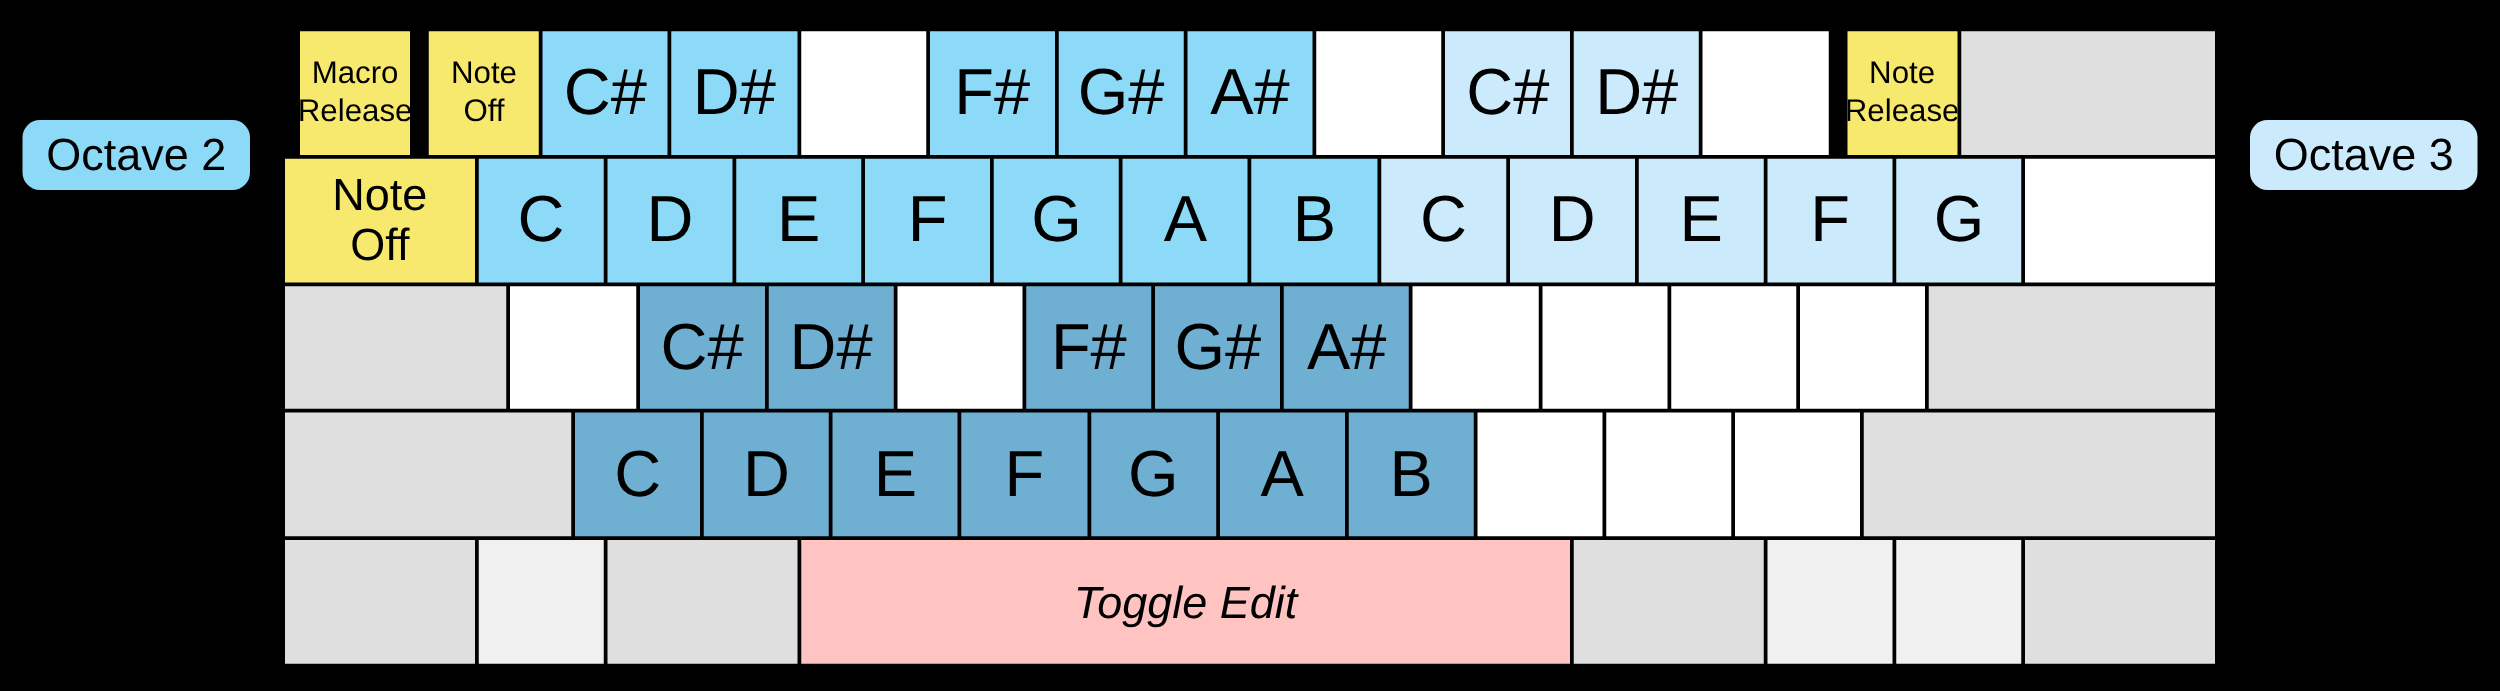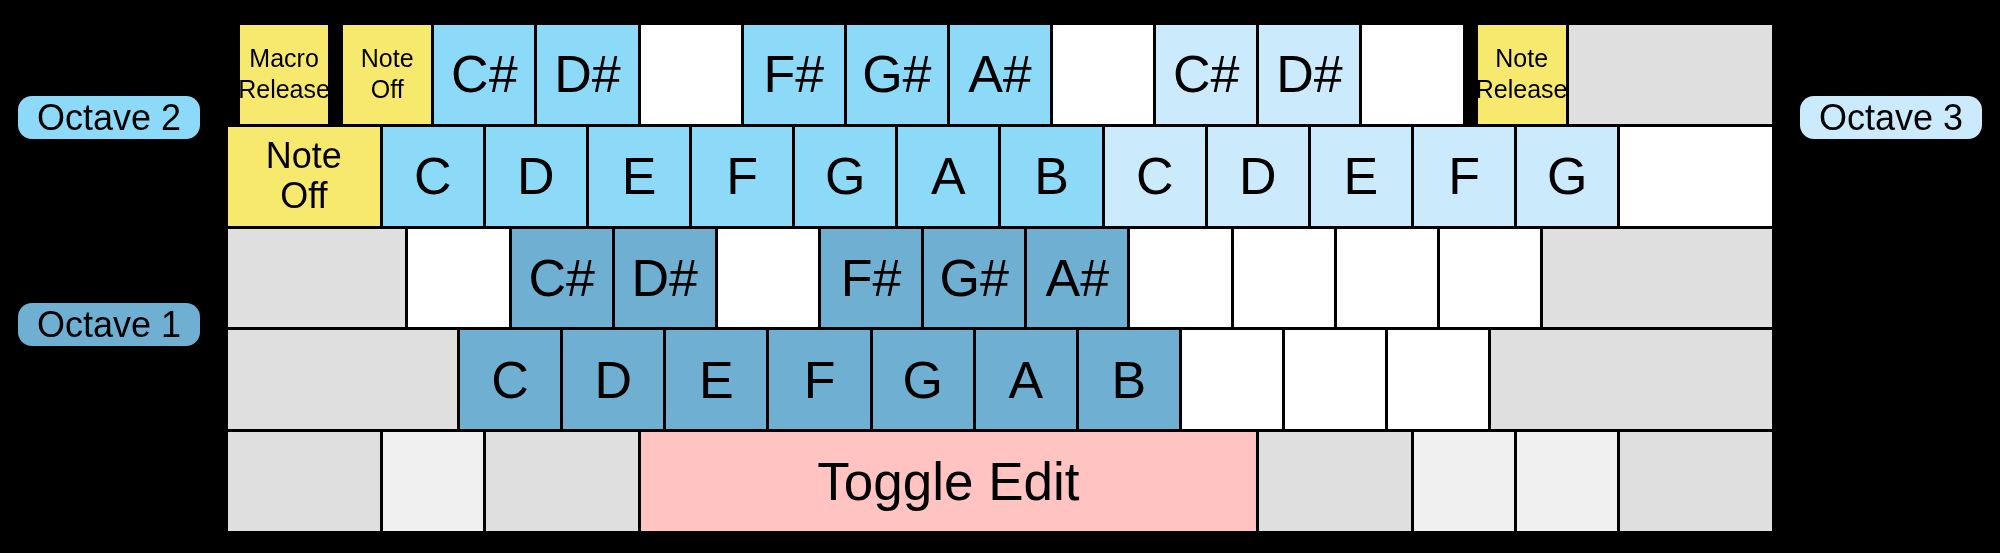--- a/index.html
+++ b/index.html
@@ -49,25 +49,25 @@
   .t-oct2      { background: var(--octave2_blue); }
   .t-oct3      { background: var(--octave3_blue); }
   .t-blank     { background: var(--white_key); }
   .t-gray      { background: var(--gray_key); }
   .t-graylight { background: var(--light_gray_key); }
   .t-pink      { background: var(--pink); }
   
   .s-note   { font-size: 52px; line-height: 1; }
   .s-small  { font-size: 25px; line-height: 1.25; margin-left: 12px; }
   .s-medium { font-size: 36px; line-height: 1.12; }
-  .s-large  { font-size: 53px; line-height: 1; }
+  .s-large  { font-size: 36px; line-height: 1; font-style: italic; }
   
   .pill {
     position: absolute;
-    height: 43px;
+    height: 56px;
     width: 182px;
     border-radius: 14px;
     display: flex;
     align-items: center;
     justify-content: center;
     font-size: 36px;
     color: var(--text, #000);
   }
   .pill-octave2 { left: 18px;   top: 96px;  background: var(--octave2_blue); }
   .pill-octave1 { left: 18px;   top: 303px; background: var(--octave1_blue); }
@@ -75,23 +75,20 @@
 </style>
 </head>
 <body>
 
 <div class="stage">
 
   <div class="pill pill-octave2">
     <span>Octave 2</span>
   </div>
 
-  <div class="pill pill-octave1">
-    <span>Octave 1</span>
-  </div>
 
   <div class="pill pill-octave3">
     <span>Octave 3</span>
   </div>
 
   <div class="keyboard">
       <div class="key t-yellow s-small" style="grid-column: span 4;">Macro
 Release</div>
       <div class="key t-yellow s-small" style="grid-column: span 4;">Note
 Off</div>

